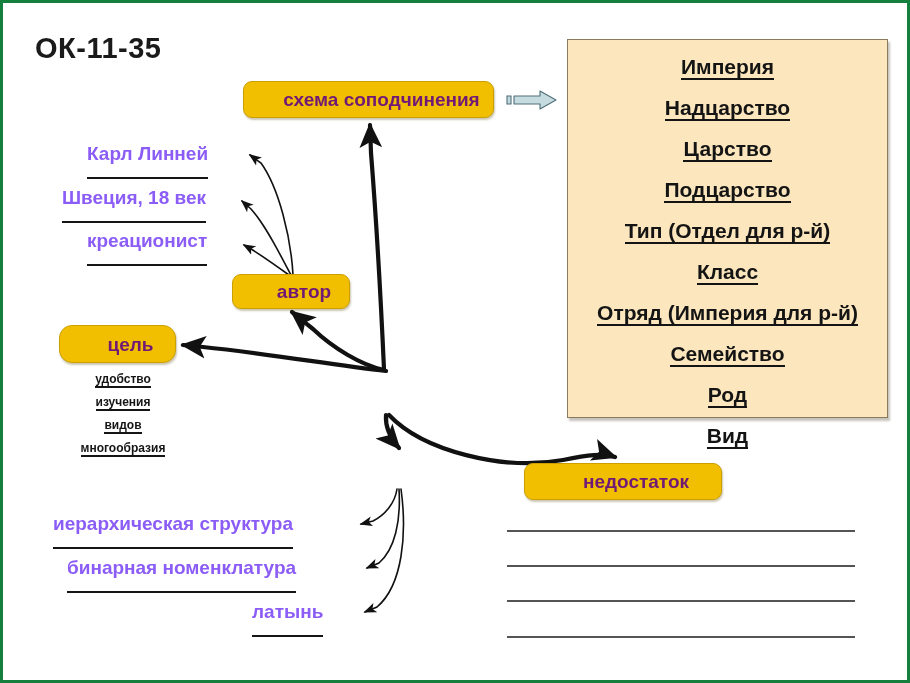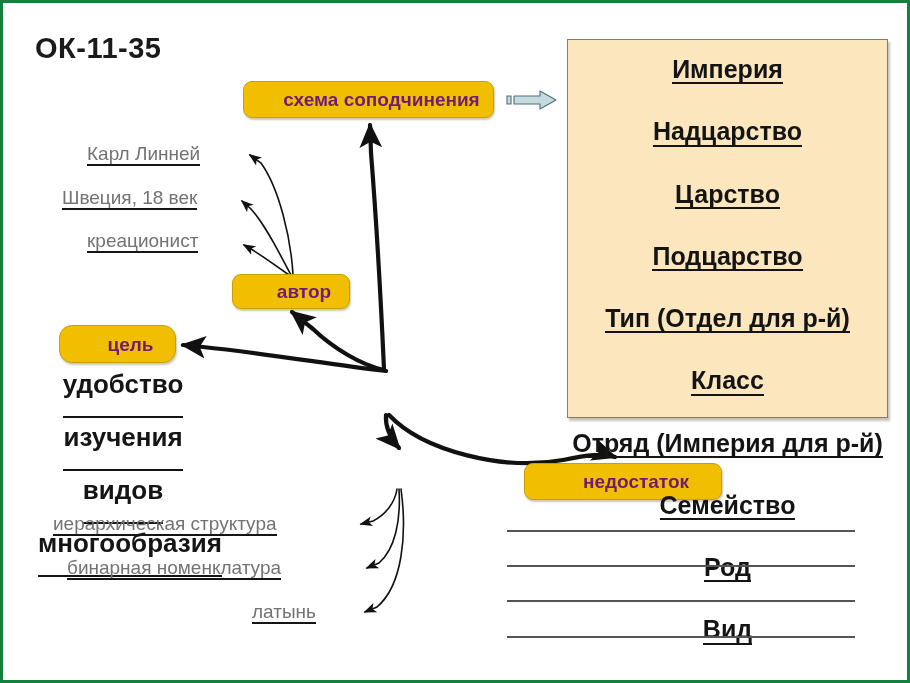--- a/index.html
+++ b/index.html
@@ -71,51 +71,51 @@
   #node-author   { left: 229px; top: 271px; width: 118px; height: 35px; font-size: 19px; }
   #node-goal     { left: 56px;  top: 322px; width: 117px; height: 38px; font-size: 19px; border-radius: 13px; }
   #node-system   { left: 219px; top: 365px; width: 319px; height: 47px; font-size: 20px; }
   #node-adv      { left: 299px; top: 448px; width: 196px; height: 37px; font-size: 19px; }
   #node-disadv   { left: 521px; top: 460px; width: 198px; height: 37px; font-size: 19px; }
 
   
   .ann {
     position: absolute;
     font-size: 19px;
-    font-weight: normal;
-    color: #737373;
+    font-weight: bold;
+    color: #8b5cf6;
     white-space: nowrap;
     border-bottom: 2.5px solid #151515;
-    padding-bottom: 0;
+    padding-bottom: 13px;
     line-height: 1.05;
   }
   #ann-linnaeus { left: 84px;  top: 141px; }
   #ann-sweden   { left: 59px;  top: 185px; }
   #ann-creation { left: 84px;  top: 228px; }
 
   #ann-hier     { left: 50px;  top: 511px; }
   #ann-binom    { left: 64px;  top: 555px; }
   #ann-latin    { left: 249px; top: 599px; }
 
   
   #goal-stack {
     position: absolute;
     left: 35px;
     top: 366px;
     width: 170px;
     text-align: center;
   }
   #goal-stack .ann-line {
     display: inline-block;
-    font-size: 26px;
+    font-size: 12px;
     font-weight: bold;
     color: #151515;
     white-space: nowrap;
     border-bottom: 2.5px solid #151515;
-    padding-bottom: 16px;
+    padding-bottom: 0px;
     margin-bottom: 4px;
   }
   #goal-stack .goal-row {
     display: block;
     text-align: center;
   }
 
   
   #taxonomy-panel {
     position: absolute;
@@ -127,27 +127,27 @@
     border: 1px solid #8a7b60;
     box-shadow: 2px 3px 2px rgba(80,70,50,0.32);
     box-sizing: border-box;
     padding-top: 16px;
     display: flex;
     flex-direction: column;
     align-items: center;
     justify-content: flex-start;
   }
   #taxonomy-panel .rank {
-    font-size: 25px;
+    font-size: 21px;
     font-weight: bold;
     color: #141414;
     white-space: nowrap;
     border-bottom: 2.5px solid #141414;
     padding-bottom: 0px;
-    margin-bottom: 34px;
+    margin-bottom: 17px;
     line-height: 1.05;
   }
 
   
   #pointer-arrow {
     position: absolute;
     left: 503px;
     top: 86px;
     width: 52px;
     height: 22px;

